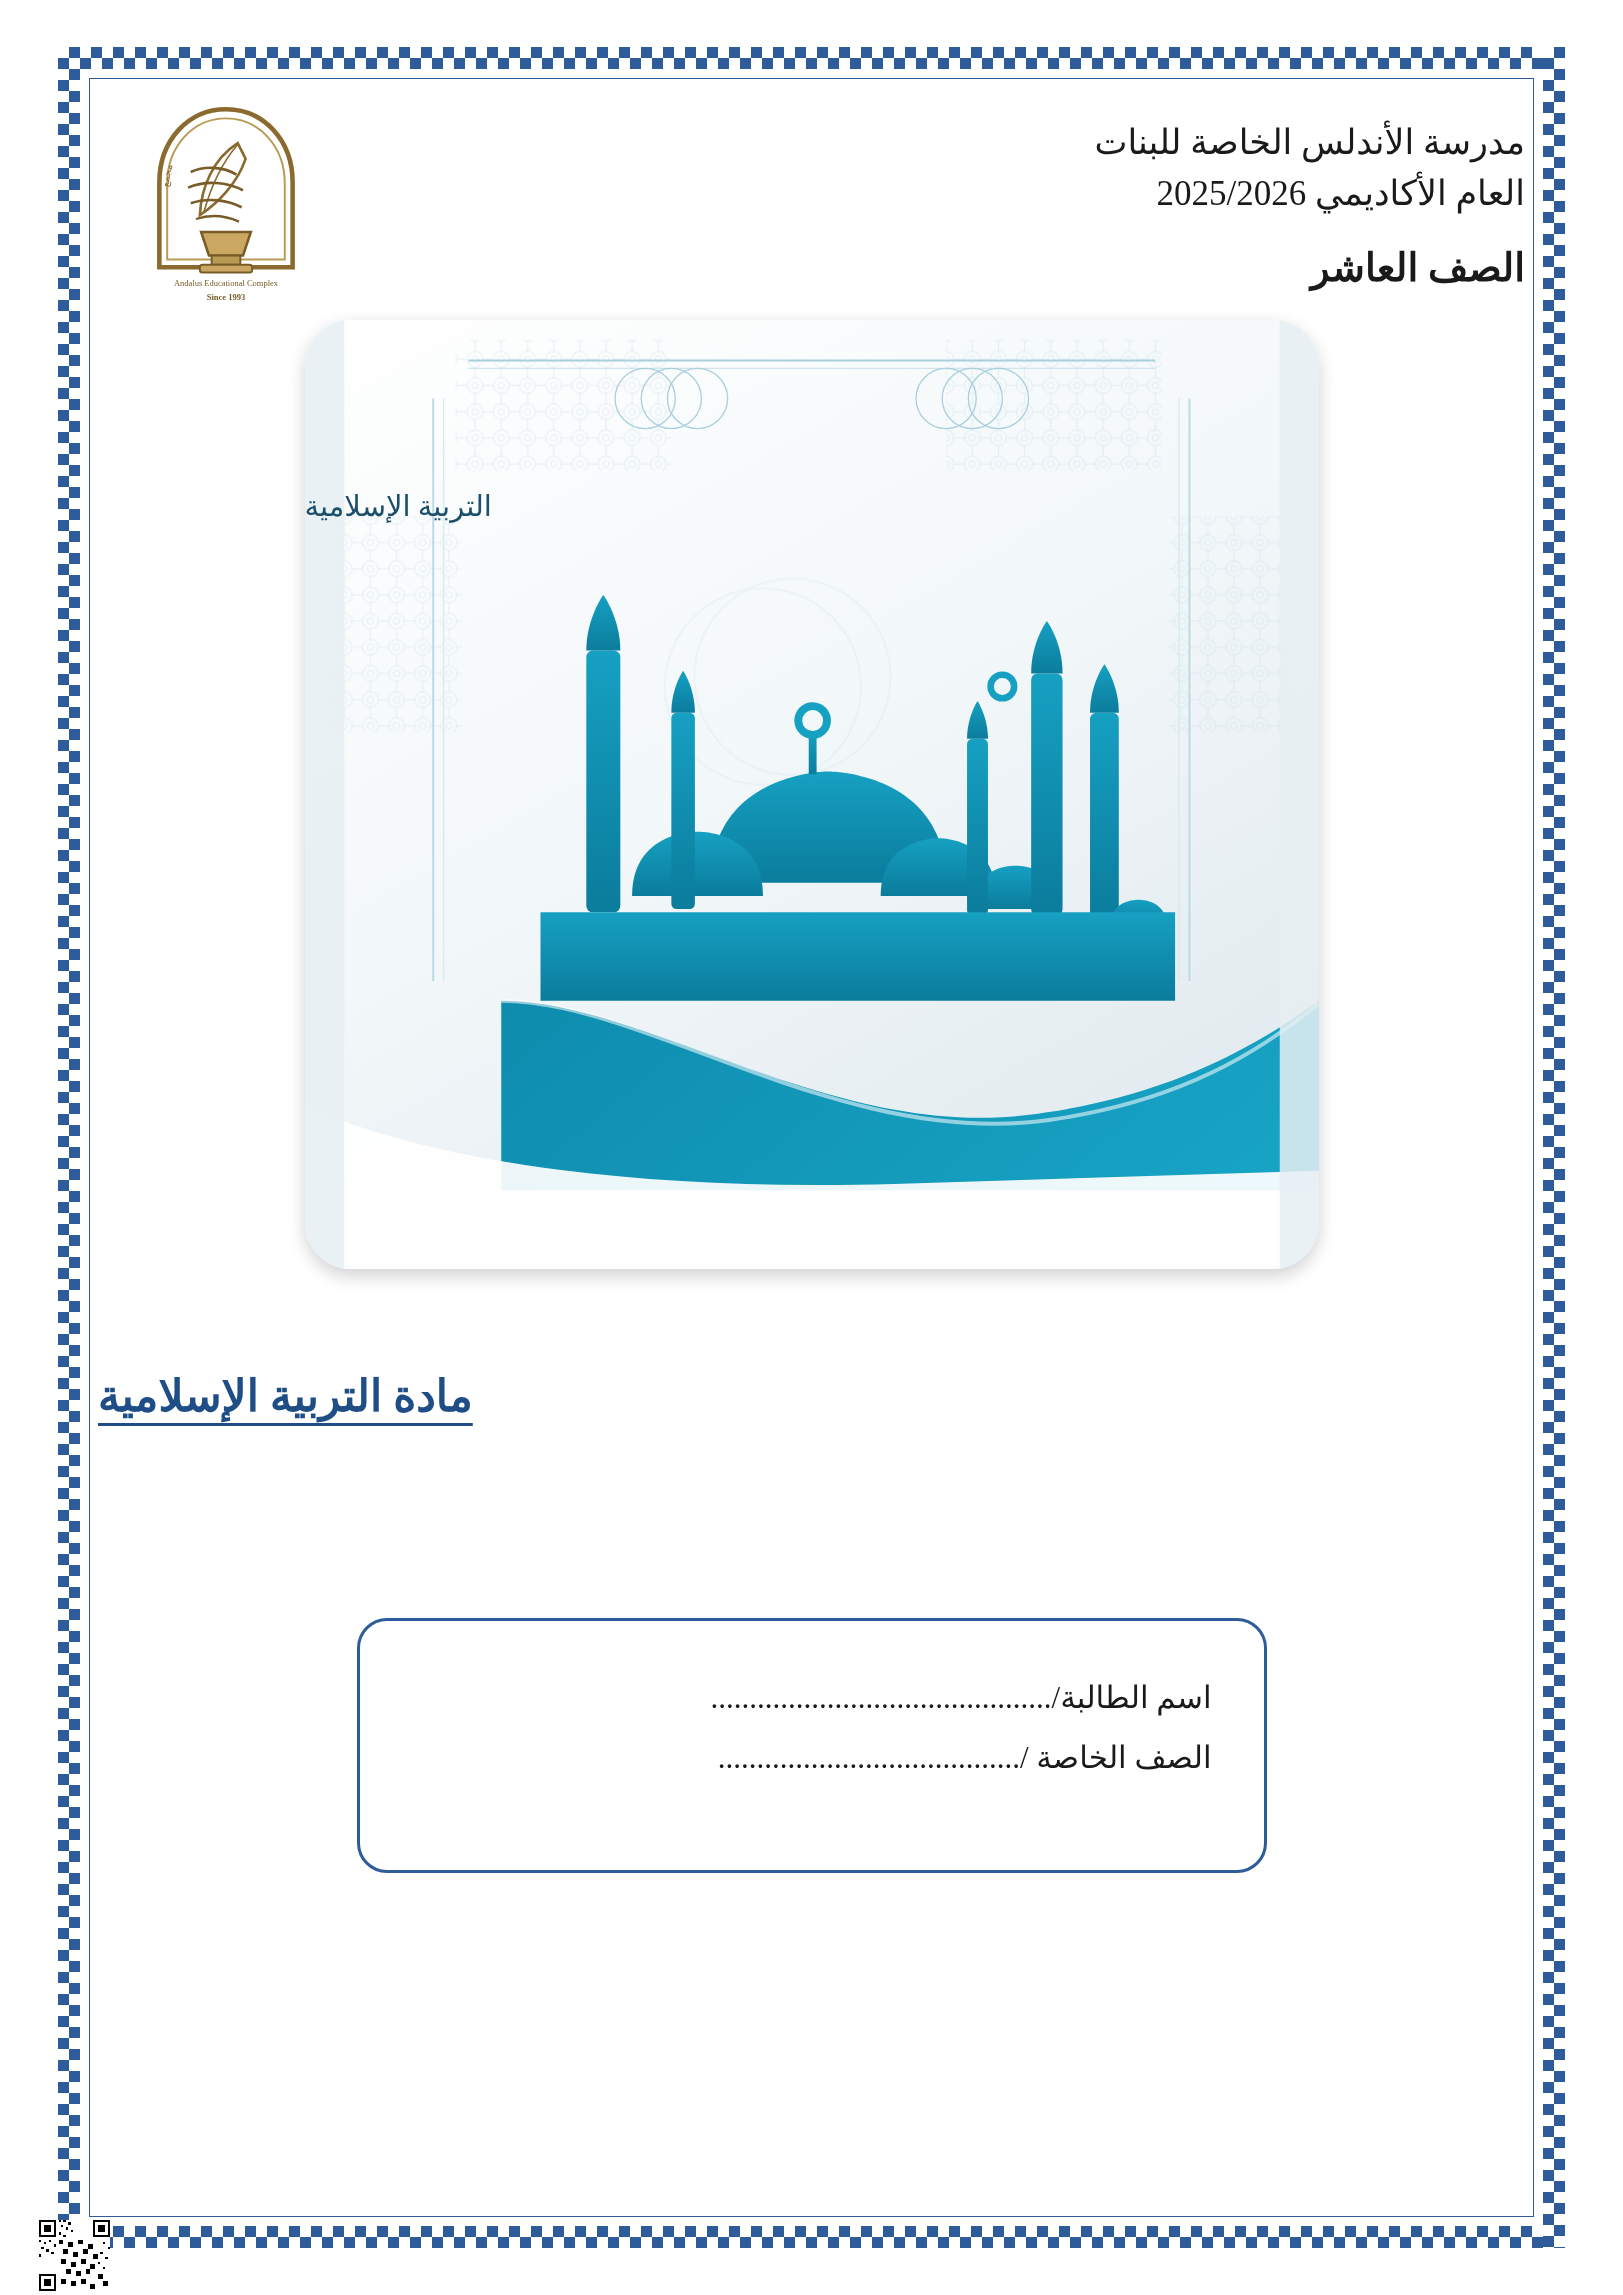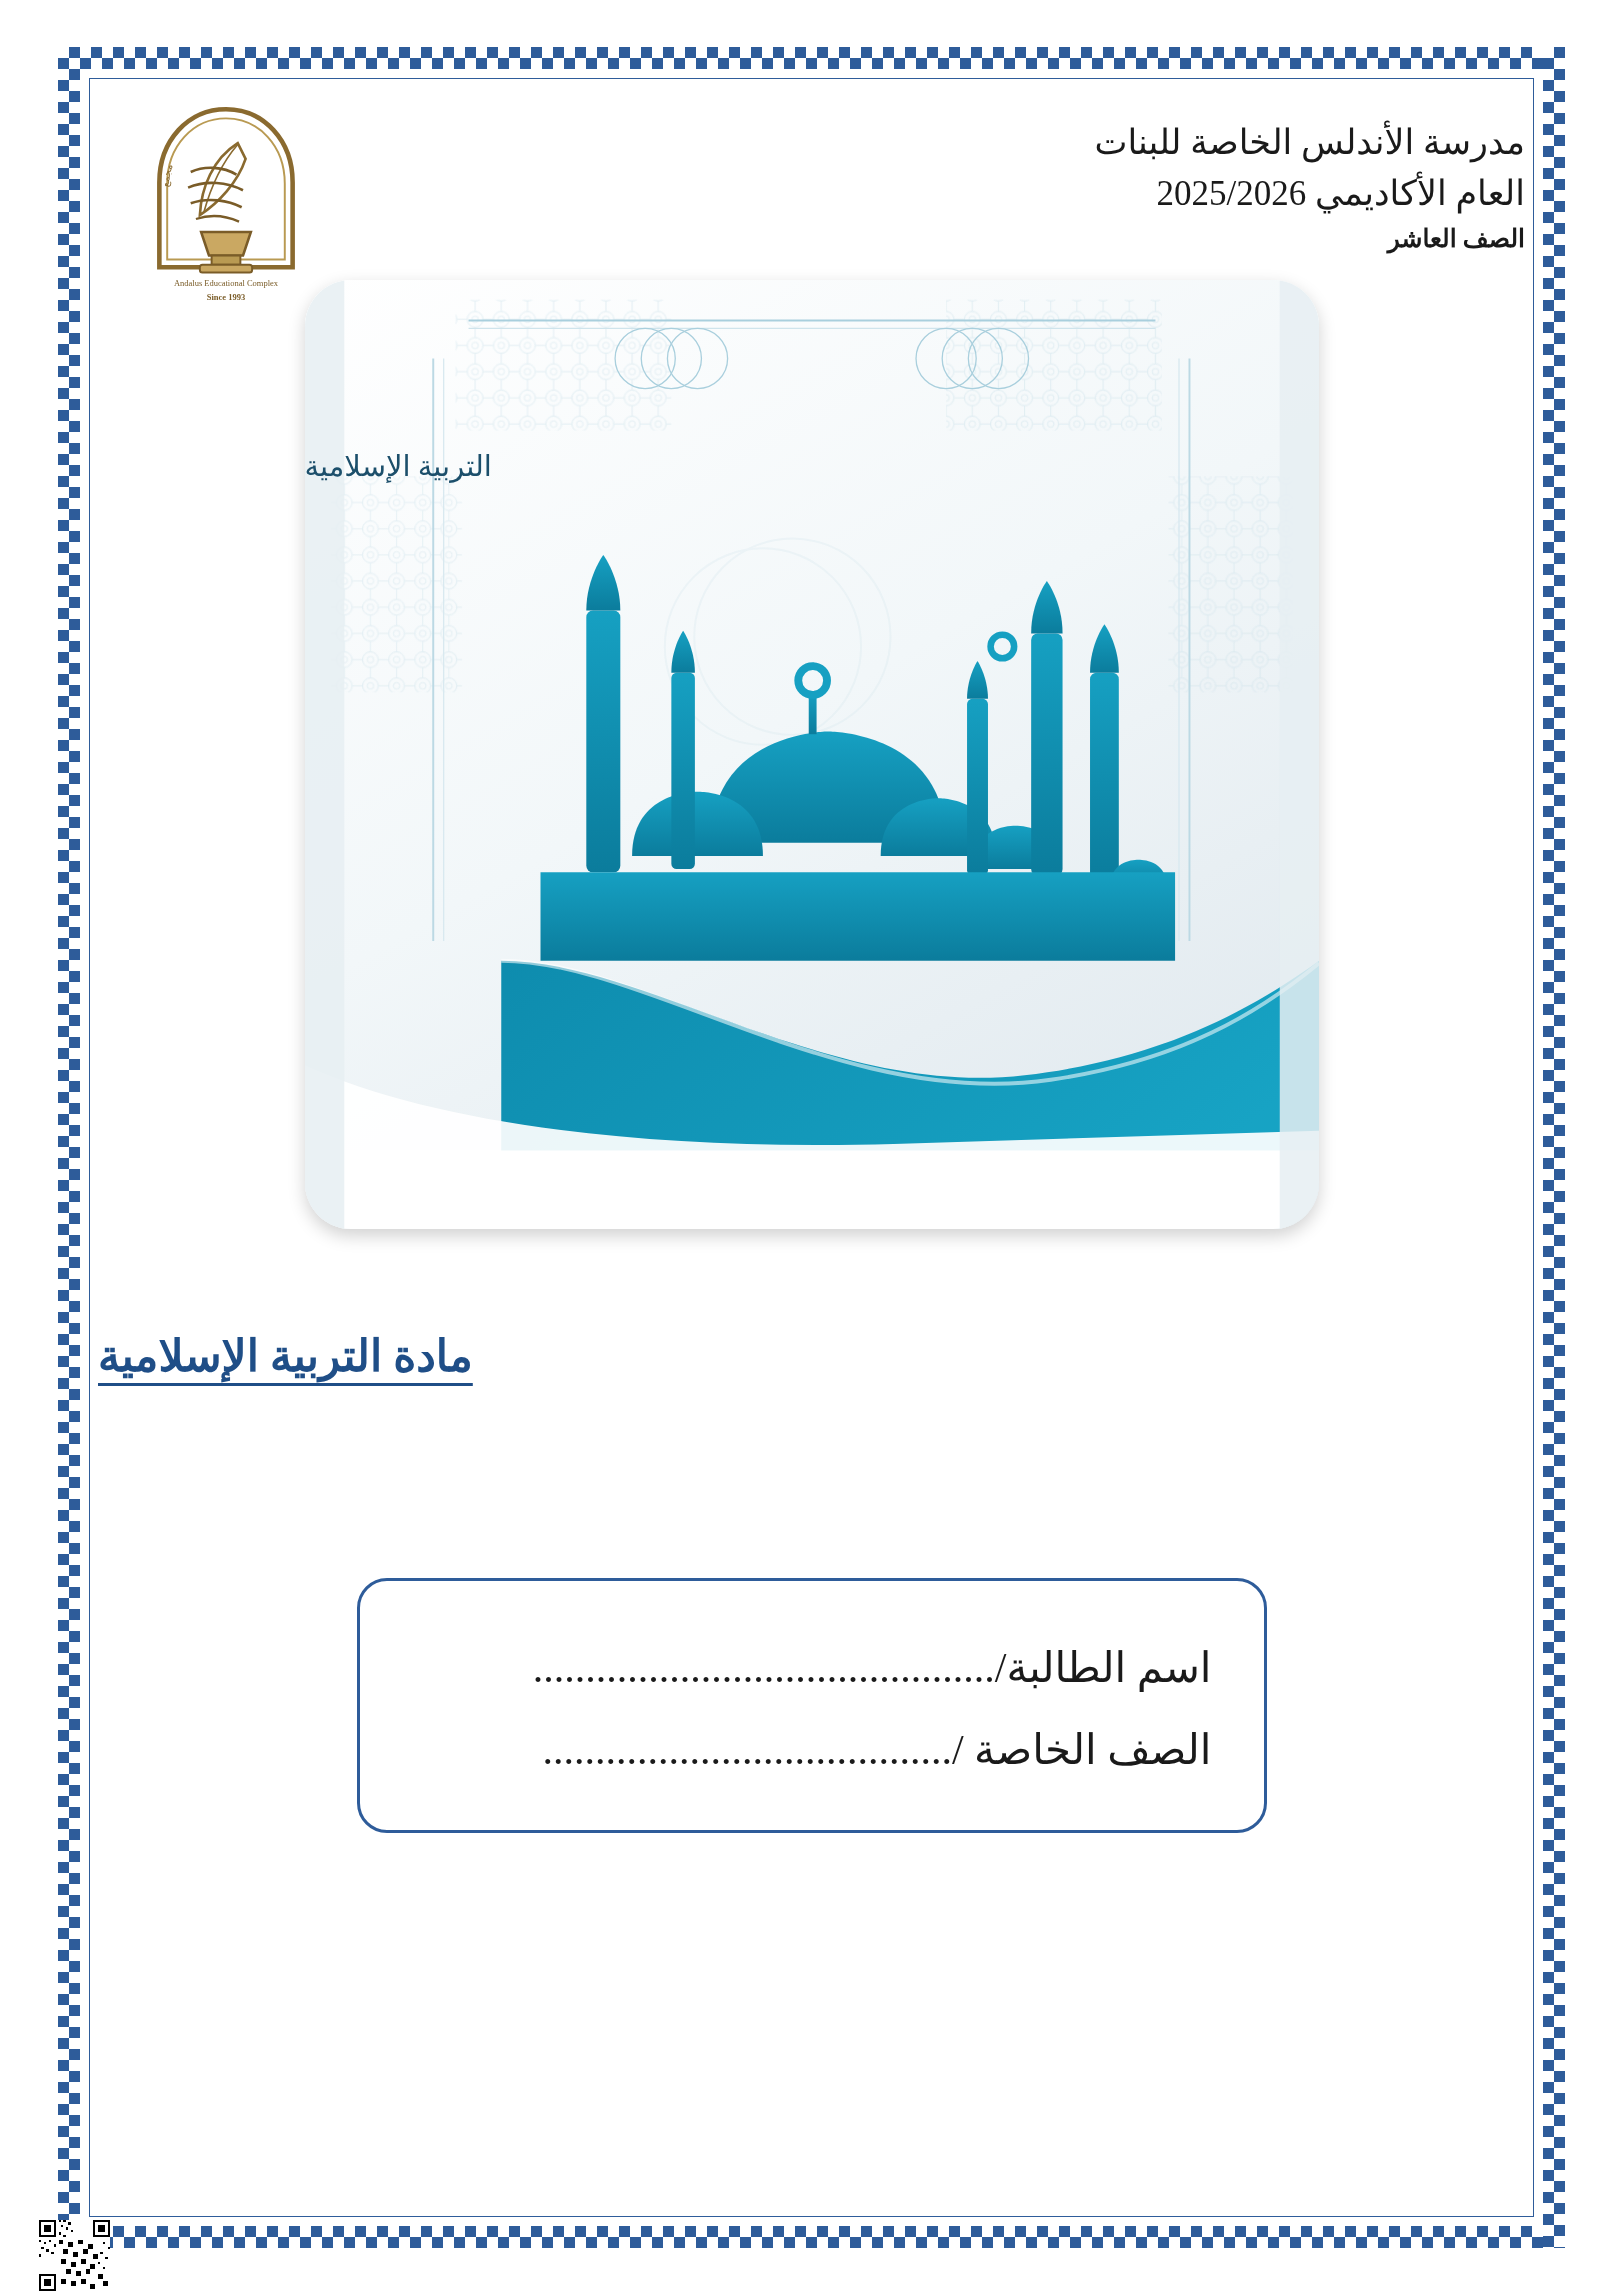--- a/index.html
+++ b/index.html
@@ -69,22 +69,22 @@
   }
   .header-line {
     font-size: 35px;
     color: #1a1a1a;
     line-height: 1.45;
     font-family: "Liberation Serif", serif;
     text-align: right;
   }
   .header-line.grade {
     font-weight: bold;
-    font-size: 25px;
-    margin-top: 1px;
+    font-size: 39px;
+    margin-top: 20px;
   }
 
   
   .logo {
     position: absolute;
     left: 30px;
     top: 11.8px;
     width: 196px;
     height: 216px;
   }
@@ -131,21 +131,21 @@
   .info-box {
     margin: 196px auto 0 auto;
     width: 910px;
     height: 255px;
     border: 3.3px solid #2e5c9a;
     border-radius: 30px;
     box-sizing: border-box;
     padding: 47px 52px 0 52px;
   }
   .info-line {
-    font-size: 42px;
+    font-size: 31px;
     color: #1a1a1a;
     text-align: right;
     line-height: 1.95;
     white-space: nowrap;
     overflow: hidden;
     font-family: "Liberation Serif", serif;
   }
 
   
   .qr {

